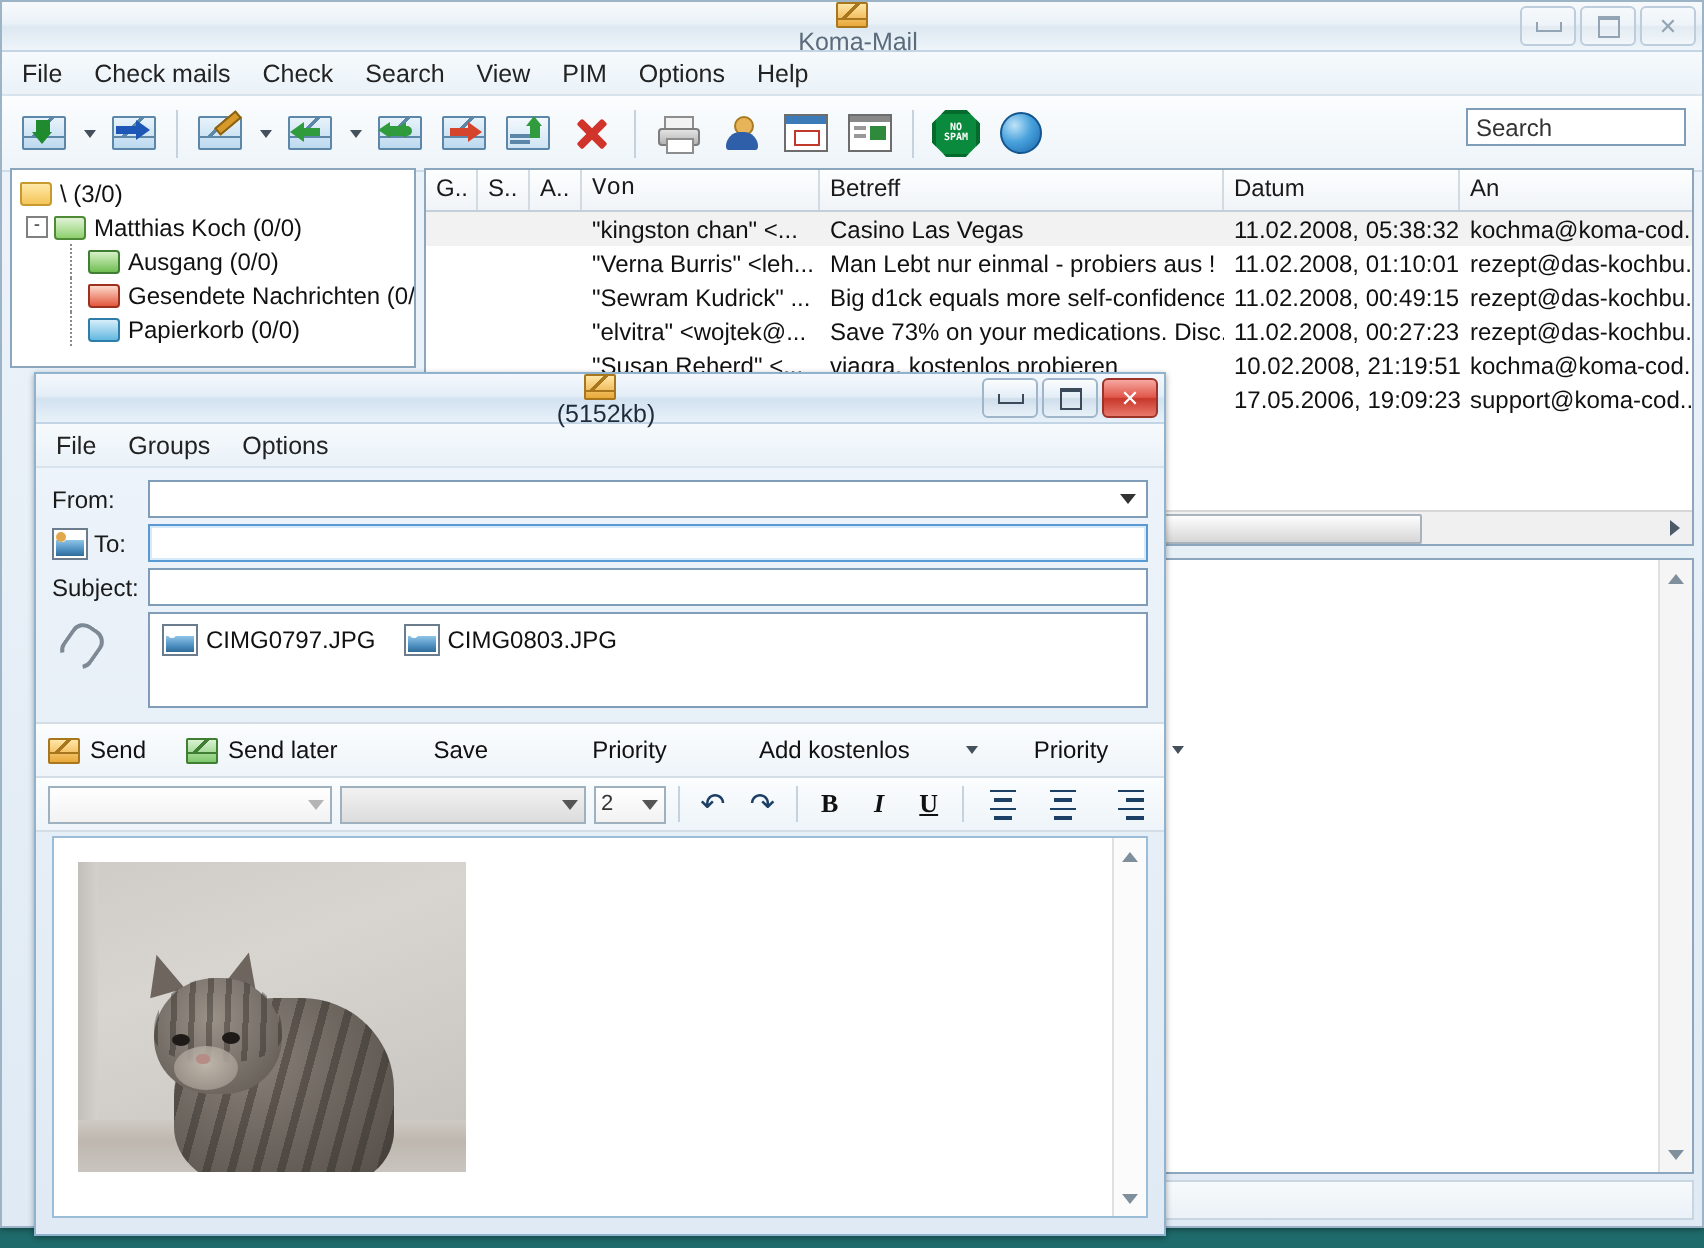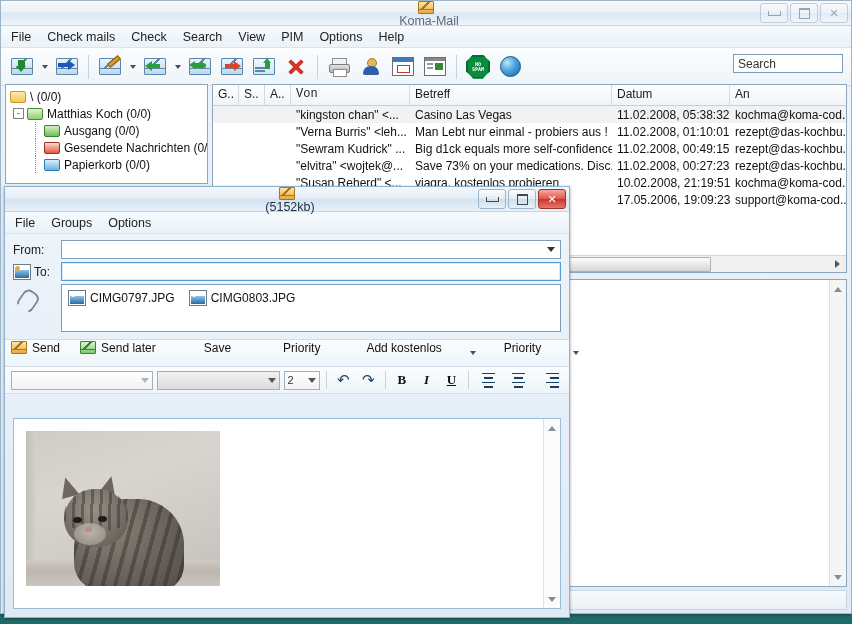--- a/index.html
+++ b/index.html
@@ -132,21 +132,21 @@
   .attach{display:flex;align-items:center;gap:4px;font-size:12px;color:#111;white-space:nowrap;}
   .imgicon{width:16px;height:14px;border:1px solid #6b7d8c;background:#fff;position:relative;overflow:hidden;flex:0 0 auto;}
   .imgicon:after{content:"";position:absolute;left:1px;right:1px;bottom:1px;height:8px;
      background:linear-gradient(180deg,#8fc4e8 0%,#4d8fc0 60%,#2f6b98 100%);}
   .imgicon:before{content:"";position:absolute;left:2px;top:2px;width:4px;height:4px;border-radius:50%;background:#fff;z-index:1;}
 
   
   .actionbar{display:flex;align-items:center;height:26px;font-size:12px;color:#111;
      border-top:1px solid #d3dde6;border-bottom:1px solid #d3dde6;
      background:linear-gradient(180deg,#fbfdfe,#eef4f9);}
-  .act{display:flex;align-items:flex-start;gap:5px;padding:0 6px;height:24px;white-space:nowrap;}
+  .act{display:flex;align-items:center;gap:5px;padding:0 6px;height:24px;white-space:nowrap;}
 
   
   .fmtbar{display:flex;align-items:center;height:26px;gap:4px;padding:0 6px;
      background:linear-gradient(180deg,#fbfdfe,#eef4f9);border-bottom:1px solid #d3dde6;}
   .fcombo{height:19px;border:1px solid #9fb0bf;background:linear-gradient(180deg,#fff,#f2f2f2);
      display:flex;align-items:center;justify-content:space-between;padding:0 3px;box-sizing:border-box;font-size:11px;color:#333;}
   .fcombo i{border-left:4px solid transparent;border-right:4px solid transparent;border-top:5px solid #555;display:block;}
   .fbtn{width:21px;height:20px;display:flex;align-items:center;justify-content:center;
      font-size:13px;color:#1c3f66;border:1px solid transparent;border-radius:2px;}
   .fsep{width:1px;height:18px;background:#c6d3de;margin:0 2px;}
@@ -334,21 +334,21 @@
   </div>
 
   <div style="position:absolute;left:0;top:83px;right:0;bottom:0;padding:3px;box-sizing:border-box;">
 
     <div class="pane" style="position:absolute;left:4px;top:0;width:203px;height:100px;">
       <div class="tree" id="tree">
           <div class="tnode">
             <span class="ficon">
               <span class="folder" style="background: linear-gradient(rgb(255, 233, 168) 0%, rgb(245, 197, 90) 100%); border: 1px solid rgb(199, 154, 46);"></span>
             </span>
-            <span class="tlabel">\ (0/0)</span>
+            <span class="tlabel">\ (3/0)</span>
           </div>
           <div class="tnode">
             <span class="tindent" style="display: flex; align-items: center; justify-content: center;">
               <span class="tbox">-</span>
             </span>
             <span class="ficon">
               <span class="folder" style="background: linear-gradient(rgb(224, 243, 214) 0%, rgb(143, 208, 111) 100%); border: 1px solid rgb(79, 138, 54);"></span>
             </span>
             <span class="tlabel">Matthias Koch (0/0)</span>
           </div>
@@ -465,21 +465,21 @@
       </div>
     </div>
 
     <div style="position:absolute;left:211px;right:4px;bottom:3px;height:20px;
                 background:linear-gradient(180deg,#f7fafc,#eaf1f7);border:1px solid #c8d6e2;box-sizing:border-box;">
       <div class="thumb" style="left:115px;top:2px;width:152px;height:14px;"></div>
     </div>
   </div>
 </div>
 
-<div class="win win-frame" style="left:4px;top:186px;width:566px;height:432px;border-color:#8fb3cf;">
+<div class="win win-frame" style="left:17px;top:186px;width:566px;height:432px;border-color:#8fb3cf;">
 
   <div class="titlebar">
     <span class="title-icon">
       <span class="env" style="position:absolute;inset:0;">
         <b style="background:linear-gradient(180deg,#ffe6a8,#e9a93a);border-color:#a8761c;"></b>
         <s style="border-color:#a8761c;background:linear-gradient(135deg,transparent 45%,#a8761c 45%,#a8761c 55%,transparent 55%);"></s>
       </span>
     </span>
     <span class="title-text">(5152kb)</span>
     <span class="winbtns">
@@ -509,20 +509,24 @@
       </span>
     </div>
     <div class="fieldrow">
       <span class="flabel">
         <span class="imgicon" style="background:#fff;border-color:#6b7d8c;">
           <i style="position:absolute;left:1px;top:1px;width:5px;height:5px;border-radius:50%;background:#e0a84a;z-index:2;"></i>
         </span>
         <span>To:</span>
       </span>
       <span class="inp focus"></span>
+    </div>
+    <div class="fieldrow">
+      <span class="flabel">Subject:</span>
+      <span class="inp"></span>
     </div>
     <div class="fieldrow" style="align-items:flex-start;">
       <span class="flabel" style="padding-top:6px;padding-left:10px;">
         <span style="display:inline-block;width:14px;height:18px;border:2px solid #7d8a96;border-radius:7px;
                      border-bottom-color:transparent;transform:rotate(35deg);"></span>
       </span>
       <span class="attachbox" id="attachbox">
           <span class="attach">
             <span class="imgicon"></span>
             <span>CIMG0797.JPG</span>

